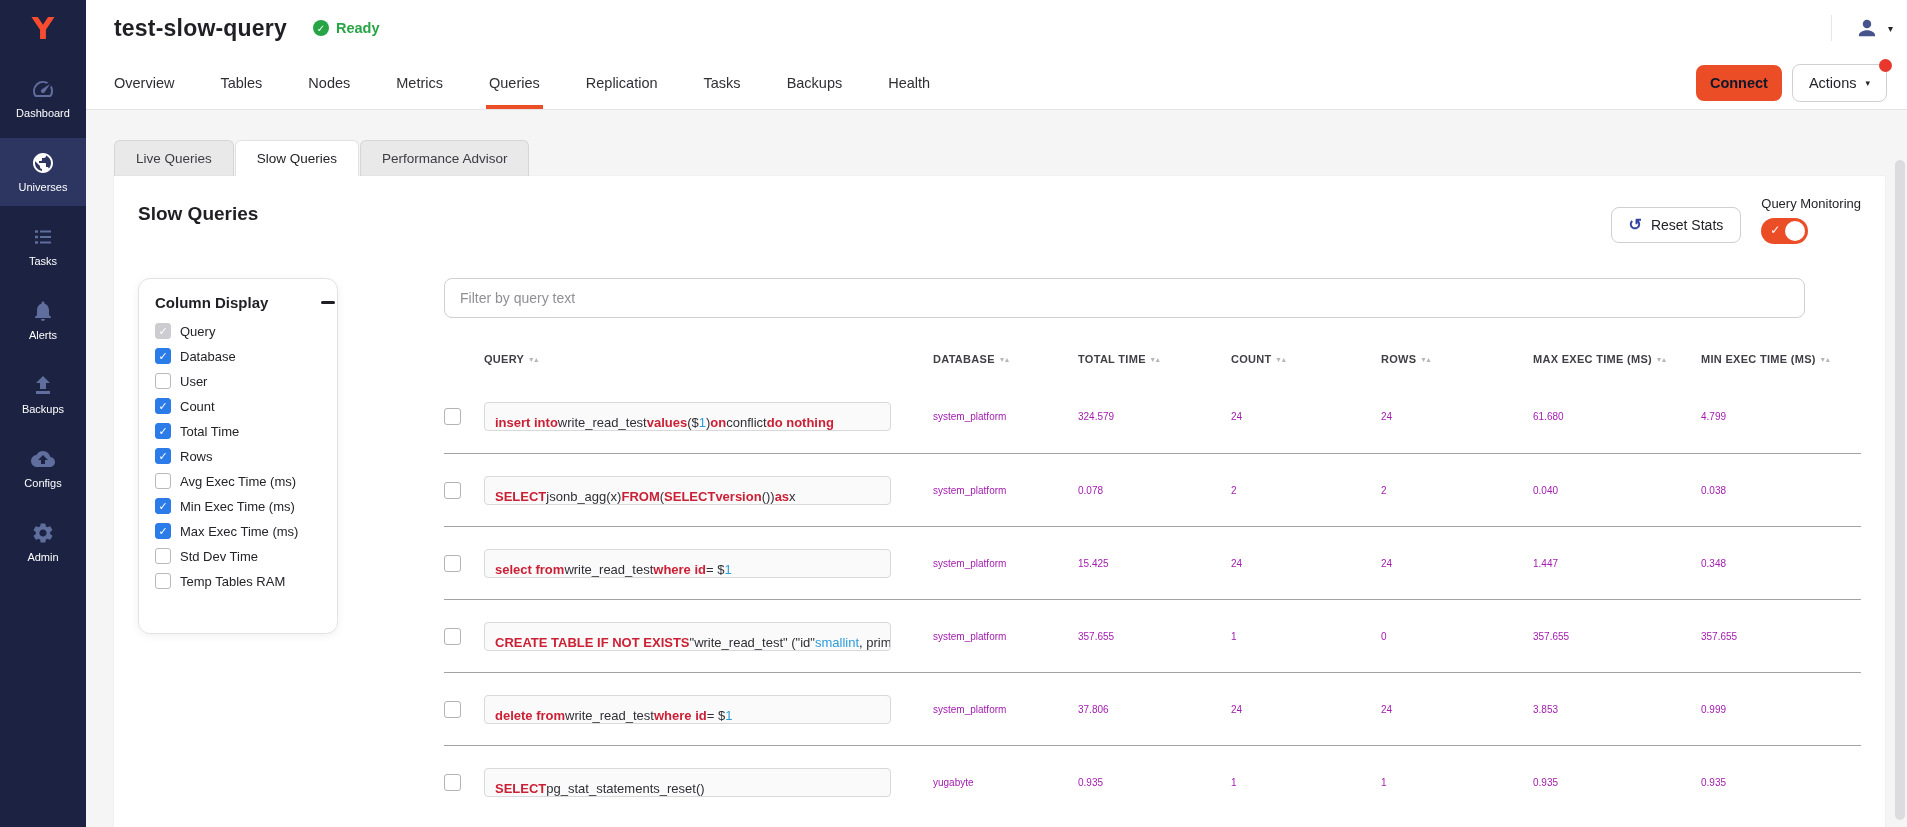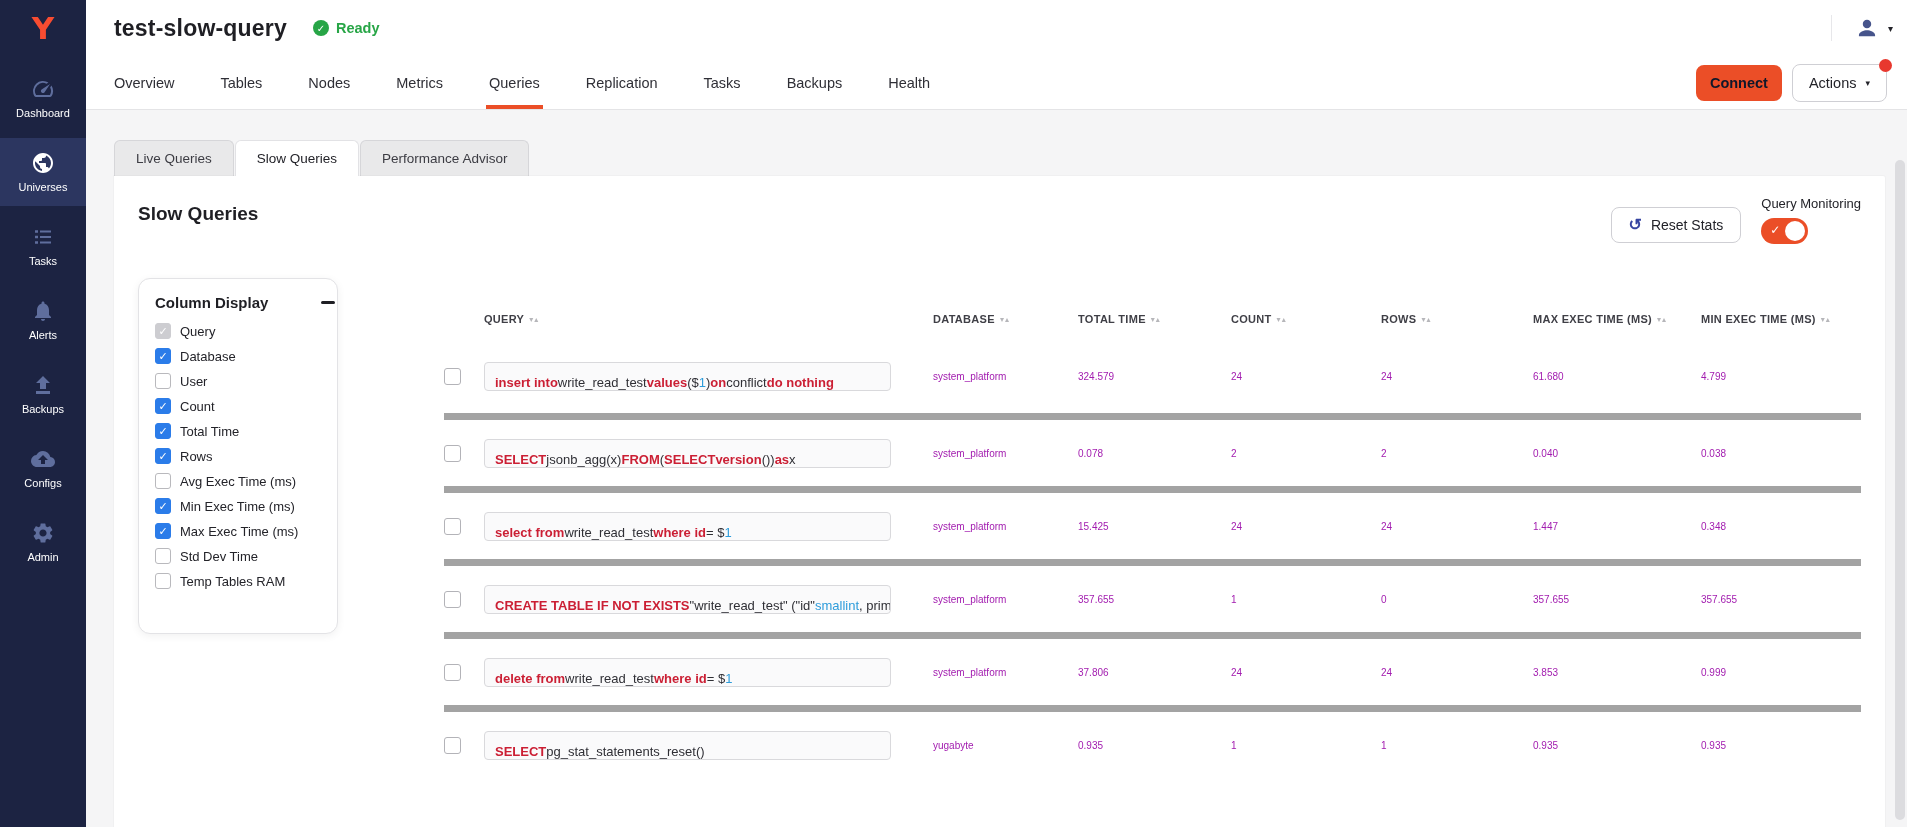--- a/index.html
+++ b/index.html
@@ -67,21 +67,21 @@
 .cd-opt-label{font-size:13px;color:#232329}
 .table-area{flex:1;margin-left:106px;min-width:0}
 .filter{width:calc(100% - 56px);height:40px;border:1px solid #cfcfd4;border-radius:8px;padding:0 15px;font-size:14px;color:#232329;font-family:inherit;outline:none;background:#fff}
 .filter::placeholder{color:#8f8f95}
 
 .qtable{margin-top:20px}
 .thead{display:flex;align-items:center;height:42px}
 .th{font-size:11px;font-weight:700;color:#3f3f46;letter-spacing:.3px;display:flex;align-items:center;gap:5px;cursor:pointer}
 .sort{font-size:8px;color:#b6b6ba;letter-spacing:1px}
 .trow{display:flex;align-items:center;height:73px}
-.trow + .trow{border-top:7px solid #a3a3a3}
+.trow + .trow{border-top:1px solid #a3a3a3}
 .col-sel{width:40px;flex-shrink:0;display:flex;align-items:center}
 .col-query{width:449px;flex-shrink:0;display:flex;align-items:center}
 .col-db{width:145px;flex-shrink:0}
 .col-total{width:153px;flex-shrink:0}
 .col-count{width:150px;flex-shrink:0}
 .col-rows{width:152px;flex-shrink:0}
 .col-max{width:168px;flex-shrink:0}
 .col-min{flex:1}
 .cell{font-size:10px;color:#a21caf}
 .row-cb{width:17px;height:17px;border:1px solid #b3b3b8;border-radius:3px;background:#fff;cursor:pointer}
@@ -272,20 +272,21 @@
                   <span class="cd-opt-label">Std Dev Time</span>
                 </div>
                 <div class="cd-opt">
                   <span class="cb"></span>
                   <span class="cd-opt-label">Temp Tables RAM</span>
                 </div>
               </div>
           </div>
 
           <div class="table-area">
+            <input class="filter" placeholder="Filter by query text" style="">
             <div class="qtable">
               <div class="thead" id="thead">
                   <div class="col-sel"></div>
                   <div class="col-query">
                     <span class="th">
                       <span>QUERY</span>
                       <span class="sort">▾▴</span>
                     </span>
                   </div>
                   <div class="col-db">

